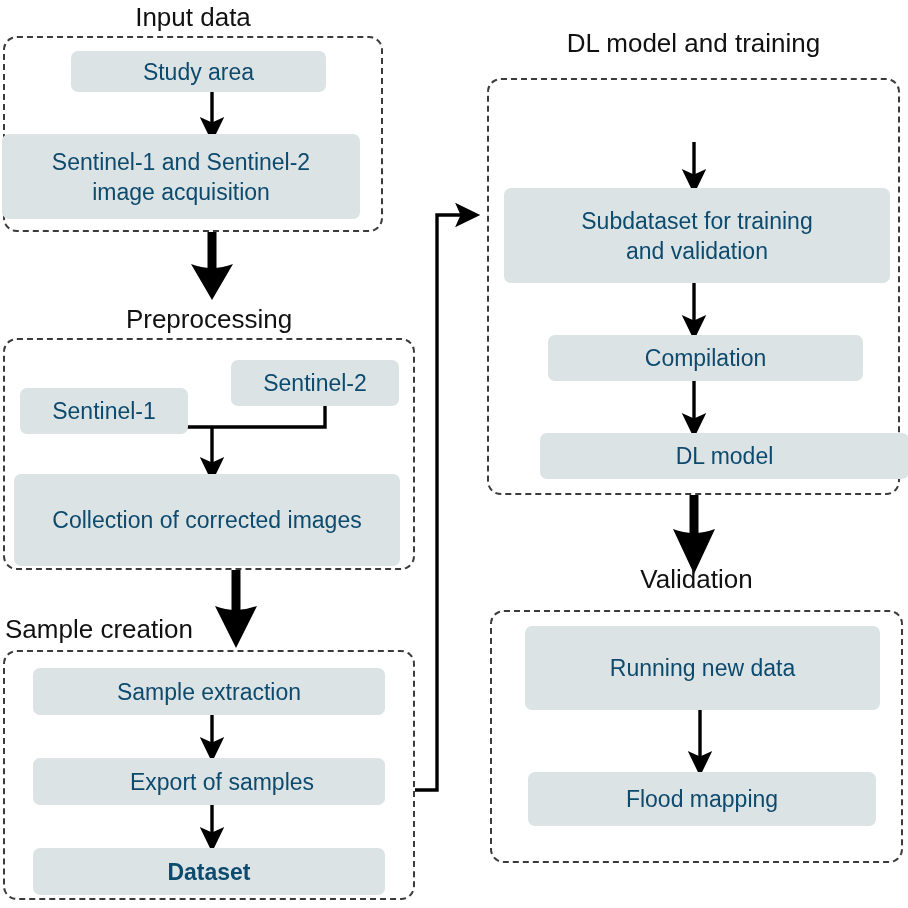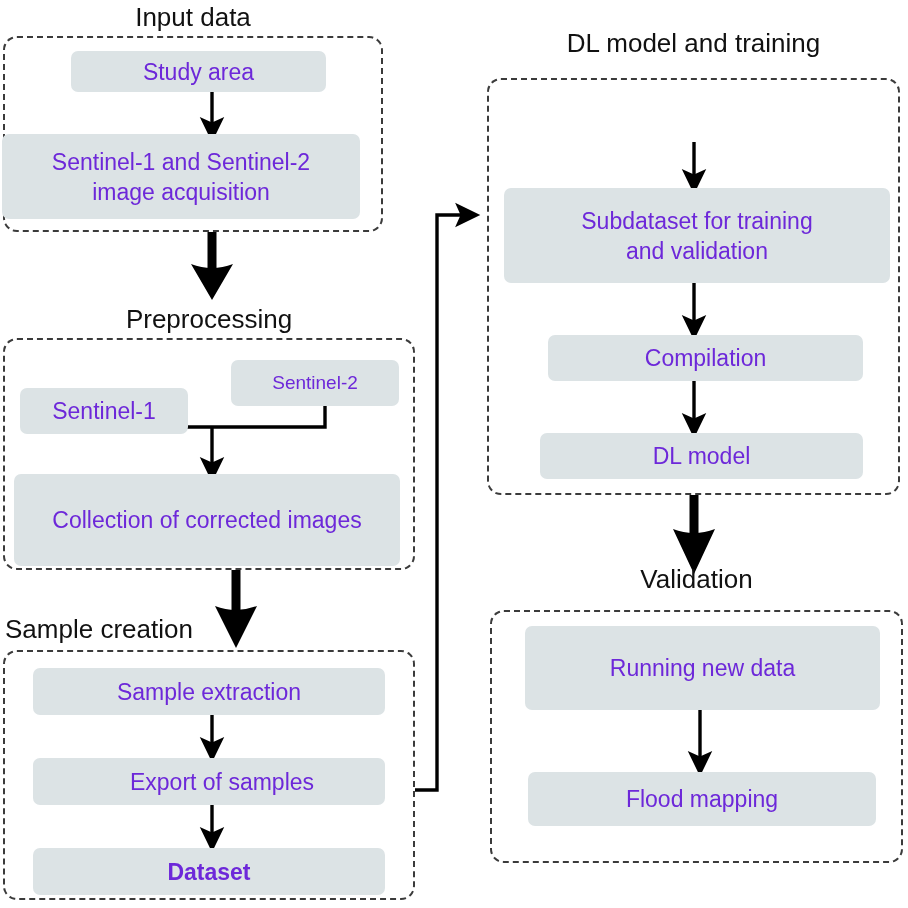--- a/index.html
+++ b/index.html
@@ -35,21 +35,21 @@
     position:absolute;
     background:#dce3e5;
     border-radius:7px;
     box-sizing:border-box;
     display:flex;
     align-items:center;
     justify-content:center;
     text-align:center;
     font-size:23px;
     line-height:30px;
-    color:#6d28d9;
+    color:#0c4a6e;
     padding:2px 6px;
     white-space:pre-line;
   }
 
   
   #wires{position:absolute;left:0;top:0;width:908px;height:908px;pointer-events:none;}
 </style>
 </head>
 <body>
 
@@ -120,34 +120,34 @@
 
   <div class="sec-title" style="left:3px;top:2px;width:380px;">Input data</div>
   <div class="group" style="left:3px;top:36px;width:380px;height:196px;"></div>
   <div class="box" style="left:71px;top:51px;width:255px;height:41px;">Study area</div>
   <div class="box" style="left:2px;top:134px;width:358px;height:85px;">Sentinel-1 and Sentinel-2
 image acquisition</div>
 
   <div class="sec-title" style="left:3px;top:304px;width:412px;">Preprocessing</div>
   <div class="group" style="left:3px;top:338px;width:412px;height:232px;"></div>
   <div class="box" style="left:20px;top:360px;width:168px;height:46px;font-size:23px;margin-top:28px;">Sentinel-1</div>
-  <div class="box" style="left:231px;top:360px;width:168px;height:46px;font-size:19px;">Sentinel-2</div>
+  <div class="box" style="left:231px;top:360px;width:168px;height:46px;font-size:23px;">Sentinel-2</div>
   <div class="box" style="left:14px;top:474px;width:386px;height:92px;">Collection of corrected images</div>
 
   <div class="sec-title" style="left:5px;top:614px;width:300px;text-align:left;">Sample creation</div>
   <div class="group" style="left:3px;top:650px;width:412px;height:250px;"></div>
   <div class="box" style="left:33px;top:668px;width:352px;height:47px;">Sample extraction</div>
   <div class="box" style="left:33px;top:758px;width:352px;height:47px;padding-left:32px;">Export of samples</div>
   <div class="box" style="left:33px;top:848px;width:352px;height:47px;font-weight:bold;">Dataset</div>
 
   <div class="sec-title" style="left:487px;top:28px;width:413px;">DL model and training</div>
   <div class="group" style="left:487px;top:78px;width:413px;height:417px;"></div>
   <div class="box" style="left:504px;top:188px;width:386px;height:95px;">Subdataset for training
 and validation</div>
   <div class="box" style="left:548px;top:335px;width:315px;height:46px;">Compilation</div>
-  <div class="box" style="left:540px;top:433px;width:323px;height:46px;">DL model</div>
+  <div class="box" style="left:540px;top:433px;width:369px;height:46px;">DL model</div>
 
   <div class="sec-title" style="left:490px;top:564px;width:413px;">Validation</div>
   <div class="group" style="left:490px;top:610px;width:413px;height:253px;"></div>
   <div class="box" style="left:525px;top:626px;width:355px;height:84px;">Running new data</div>
   <div class="box" style="left:528px;top:772px;width:348px;height:54px;">Flood mapping</div>
 
 </div>
 
 </body></html>

